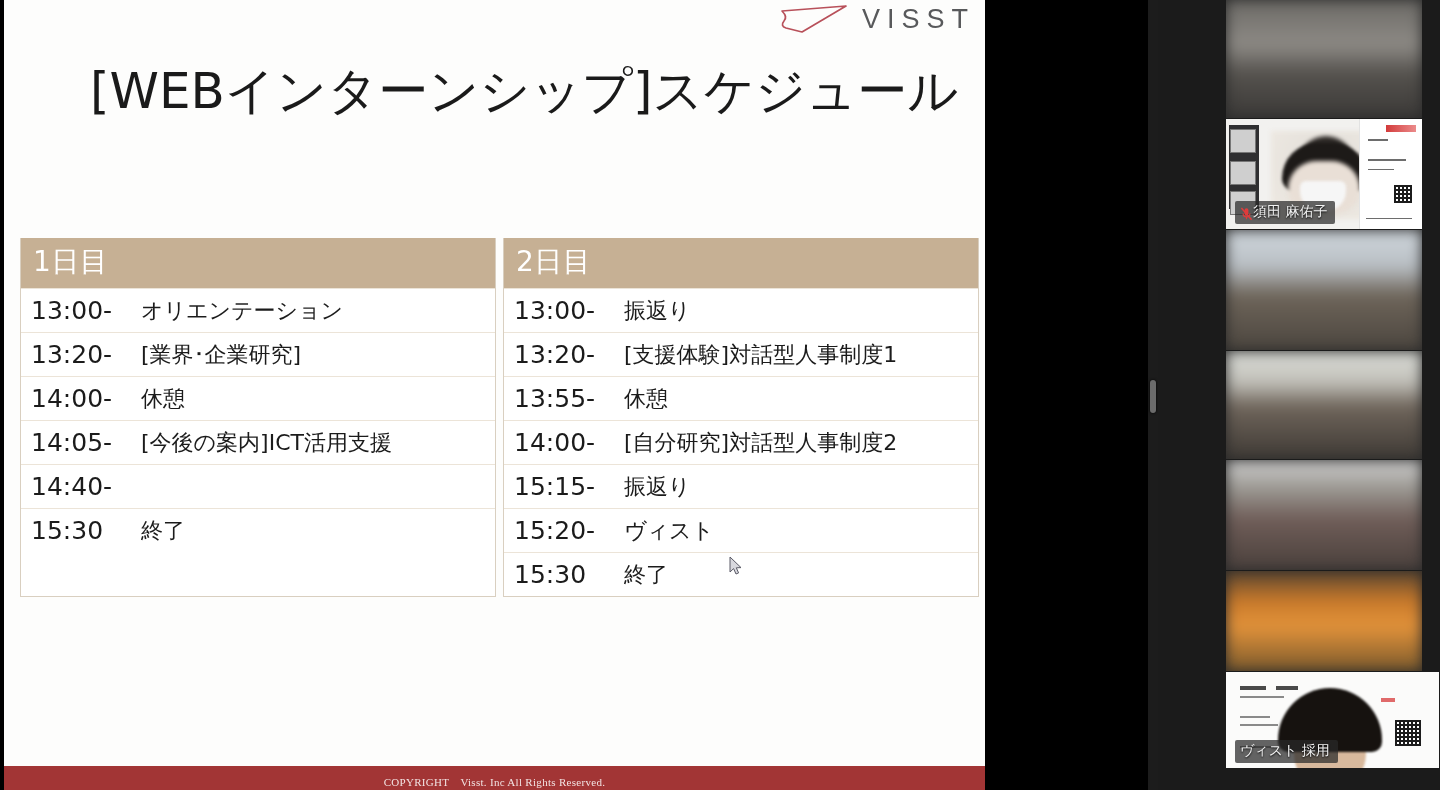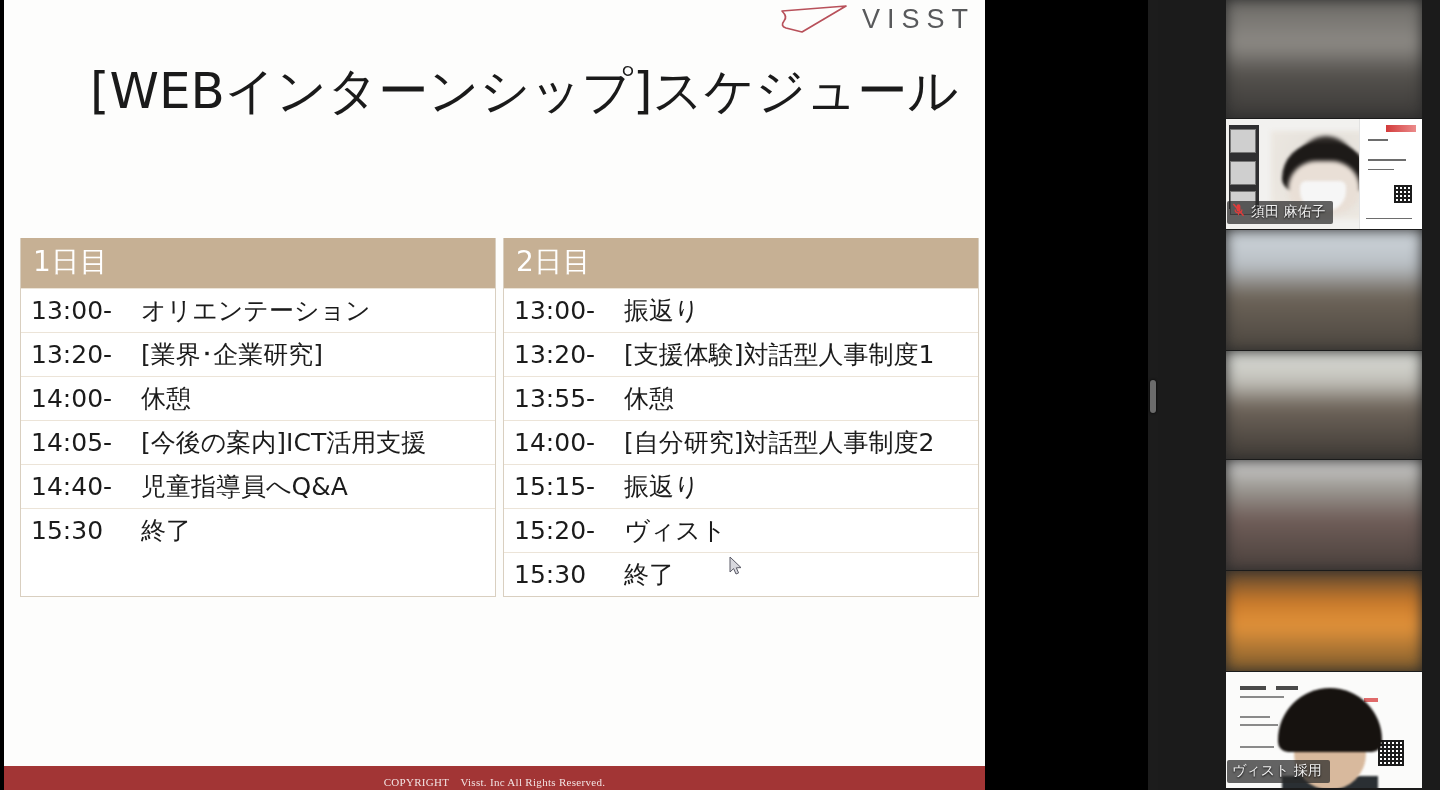--- a/index.html
+++ b/index.html
@@ -121,21 +121,21 @@
   }
   .sched-time {
     width: 110px;
     flex: 0 0 110px;
     font-size: 25px;
     color: #1b1b1b;
     font-family: "DejaVu Sans", "Liberation Sans", sans-serif;
     white-space: nowrap;
   }
   .sched-item {
-    font-size: 25px;
+    font-size: 22px;
     color: #1b1b1b;
     font-family: "DejaVu Sans", "Liberation Sans", sans-serif;
     white-space: nowrap;
     overflow: hidden;
   }
 
   
   .slide-footer {
     position: absolute;
     left: 0;
@@ -190,25 +190,25 @@
     overflow: hidden;
     background: #2a2a2a;
   }
   .tile-media {
     position: absolute;
     inset: 0;
     filter: blur(7px);
   }
   .tile-name {
     position: absolute;
-    left: 1px;
+    left: 9px;
     bottom: 5px;
     display: flex;
-    align-items: flex-start;
-    gap: 6px;
+    align-items: flex-end;
+    gap: 0;
     background: rgba(40,40,40,0.72);
     padding: 2px 8px 3px 5px;
     border-radius: 2px;
     max-width: 170px;
   }
   .tile-name span.nm {
     color: #f2f2f2;
     font-size: 14px;
     font-family: "DejaVu Sans", "Liberation Sans", sans-serif;
     white-space: nowrap;
@@ -341,21 +341,20 @@
             <div class="sched-row">
               <div class="sched-time">14:00-</div>
               <div class="sched-item">休憩</div>
             </div>
             <div class="sched-row">
               <div class="sched-time">14:05-</div>
               <div class="sched-item">[今後の案内]ICT活用支援</div>
             </div>
             <div class="sched-row">
               <div class="sched-time">14:40-</div>
-              <div class="sched-item">児童指導員へQ&amp;A</div>
             </div>
             <div class="sched-row">
               <div class="sched-time">15:30</div>
               <div class="sched-item">終了</div>
             </div>
           </div>
 
           <div class="sched-table">
             <div class="sched-head">2日目</div>
 
@@ -452,21 +451,21 @@
     </div>
 
     <div class="tile" style="top:460px;height:110px;">
       <div class="tile-media p-d"></div>
     </div>
 
     <div class="tile" style="top:571px;height:100px;">
       <div class="tile-media p-e"></div>
     </div>
 
-    <div class="tile active card-tile-bg" style="top:672px;height:116px;">
+    <div class="tile active card-tile-bg" style="top:672px;height:96px;padding-left:17px;">
       <div class="tile-media" style="filter:none;background:#fbfbfa;">
         <div class="card-name-ln" style="left:14px;top:14px;width:26px;height:4px;"></div>
         <div class="card-name-ln" style="left:50px;top:14px;width:22px;height:4px;"></div>
         <div class="card-name-ln" style="left:14px;top:24px;width:44px;height:2px;background:#8a8a8a;"></div>
         <div class="card-name-ln" style="left:14px;top:44px;width:30px;height:2px;background:#8a8a8a;"></div>
         <div class="card-name-ln" style="left:14px;top:52px;width:38px;height:2px;background:#8a8a8a;"></div>
         <div class="card-name-ln" style="left:14px;top:74px;width:34px;height:2px;background:#8a8a8a;"></div>
         <div class="card-redmark" style="right:44px;top:26px;width:14px;height:4px;background:#e06a6a;"></div>
         <div class="card-qr" style="right:18px;bottom:22px;width:26px;height:26px;"></div>
         <div class="card2-person">

